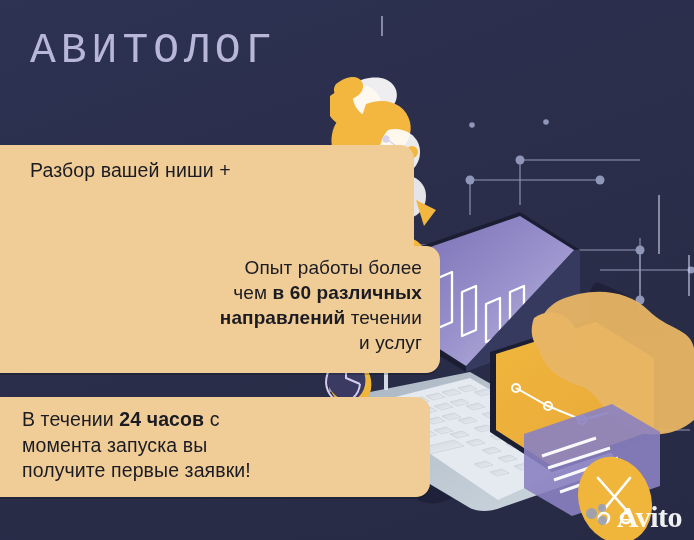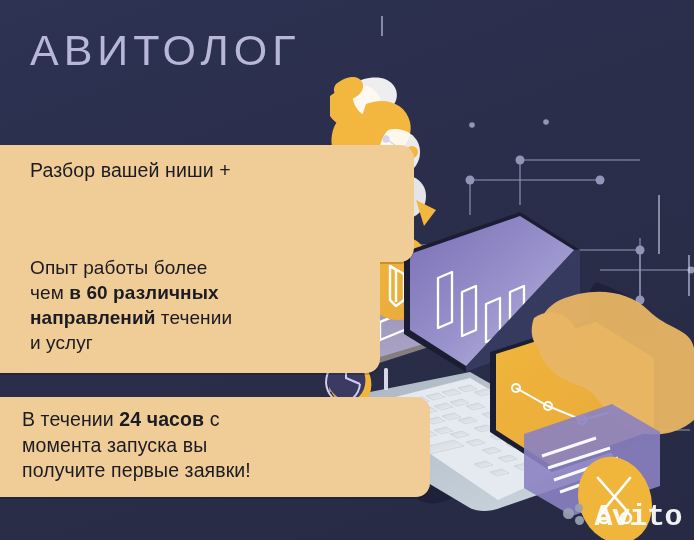--- a/index.html
+++ b/index.html
@@ -42,37 +42,37 @@
   .panel-inner {
     color: #1b1b24;
     font-size: 19.5px;
     line-height: 1.32;
     padding: 12px 18px 12px 30px;
     letter-spacing: .1px;
   }
   .panel-inner b { font-weight: bold; }
 
   #panel1 { top: 105px; height: 117px; width: 414px; margin-top: 40px; }
-  #panel2 { top: 246px; height: 127px; width: 380px; }
+  #panel2 { top: 246px; height: 127px; width: 440px; text-align: right; }
   #panel3 { top: 397px; height: 100px; width: 430px; }
 
   #panel1 .panel-inner { font-size: 19.5px; padding-top: 13px; }
   #panel2 .panel-inner { font-size: 19px; padding-top: 9px; }
   #panel3 .panel-inner { font-size: 19.5px; padding-top: 10px; padding-left: 22px; }
 
   
   .title {
     position: absolute;
     left: 30px;
     top: 26px;
     font-size: 43px;
     letter-spacing: 5px;
     color: #b9b7d8;
     font-weight: 300;
-    font-family: Liberation Sans, sans-serif;
+    font-family: Liberation Mono, monospace;
     white-space: nowrap;
   }
 
   
   .watermark {
     position: absolute;
     right: 12px;
     bottom: 8px;
     display: flex;
     align-items: center;
@@ -87,21 +87,21 @@
     display: block;
   }
   .wm-d1 { width: 11px; height: 11px; left: 0;  top: 4px; }
   .wm-d2 { width: 8px;  height: 8px;  left: 12px; top: 0px; }
   .wm-d3 { width: 9px;  height: 9px;  left: 12px; top: 12px; }
   .wm-text {
     color: #ffffff;
     font-size: 30px;
     font-weight: bold;
     letter-spacing: -0.5px;
-    font-family: Liberation Mono, monospace;
+    font-family: Liberation Serif, serif;
     line-height: 1;
   }
 </style>
 </head>
 <body>
 
 <div class="poster">
 
   <div class="bg"></div>
 

